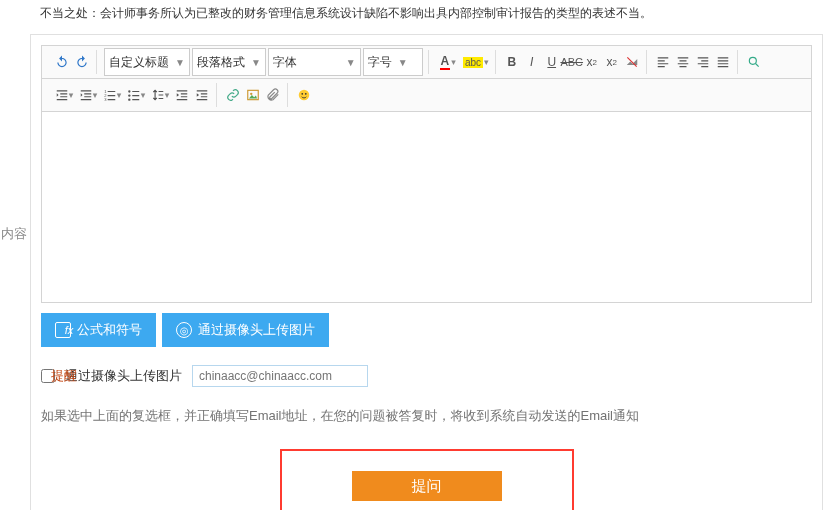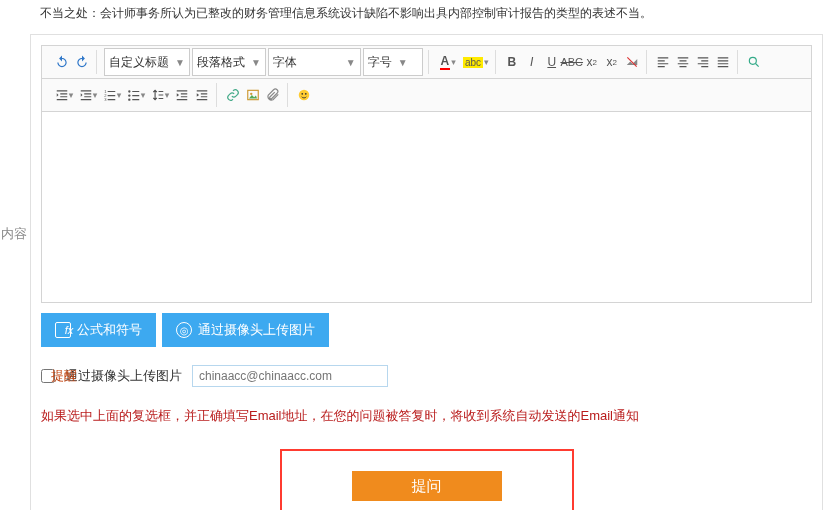--- a/index.html
+++ b/index.html
@@ -19,22 +19,22 @@
 .toolbar-row2 { background: #fafafa; border-bottom: 1px solid #d4d4d4; padding: 4px 6px; display: flex; align-items: center; gap: 2px; }
 .editor-body { min-height: 190px; background: #fff; }
 .action-bar { display: flex; gap: 6px; margin-top: 10px; }
 .action-btn { background: #3da9f0; color: #fff; border: none; padding: 8px 14px; font-size: 13px; display: flex; align-items: center; gap: 6px; cursor: pointer; }
 .action-btn .ic { width: 16px; height: 16px; display: inline-flex; align-items: center; justify-content: center; border: 1px solid #fff; border-radius: 2px; font-size: 11px; font-style: italic; padding-left: 12px; }
 .action-btn .ic2 { width: 16px; height: 16px; display: inline-flex; align-items: center; justify-content: center; border: 1px solid #fff; border-radius: 50%; font-size: 10px; }
 .reminder-row { position: relative; margin-top: 18px; display: flex; align-items: center; gap: 10px; margin-left: 0; }
 .reminder-label-outside { position: absolute; left: -30px; color: #c2410c; font-size: 13px; margin-left: 40px; }
 .reminder-row .cb { width: 14px; height: 14px; }
 .reminder-row .txt { color: #333; font-size: 13px; }
-.email-input { border: 1px solid #b7d7ee; padding: 3px 6px; width: 196px; color: #b0b0b0; font-size: 12px; }
-.hint-row { margin-top: 20px; font-size: 13px; color: #b91c1c; }
+.email-input { border: 1px solid #b7d7ee; padding: 3px 6px; width: 176px; color: #b0b0b0; font-size: 12px; }
+.hint-row { margin-top: 20px; font-size: 13px; color: #737373; }
 .submit-area { margin-top: 24px; display: flex; justify-content: center; padding-bottom: 12px; }
 .submit-box { border: 2px solid #ff3b30; padding: 20px 70px; }
 .submit-btn { background: #f08b1d; color: #fff; border: none; width: 150px; height: 30px; font-size: 15px; cursor: pointer; }
 </style>
 </head>
 <body>
 
 <div class="top-text">
   <div class="line1">不当之处：会计师事务所认为已整改的财务管理信息系统设计缺陷不影响出具内部控制审计报告的类型的表述不当。</div>
 </div>

